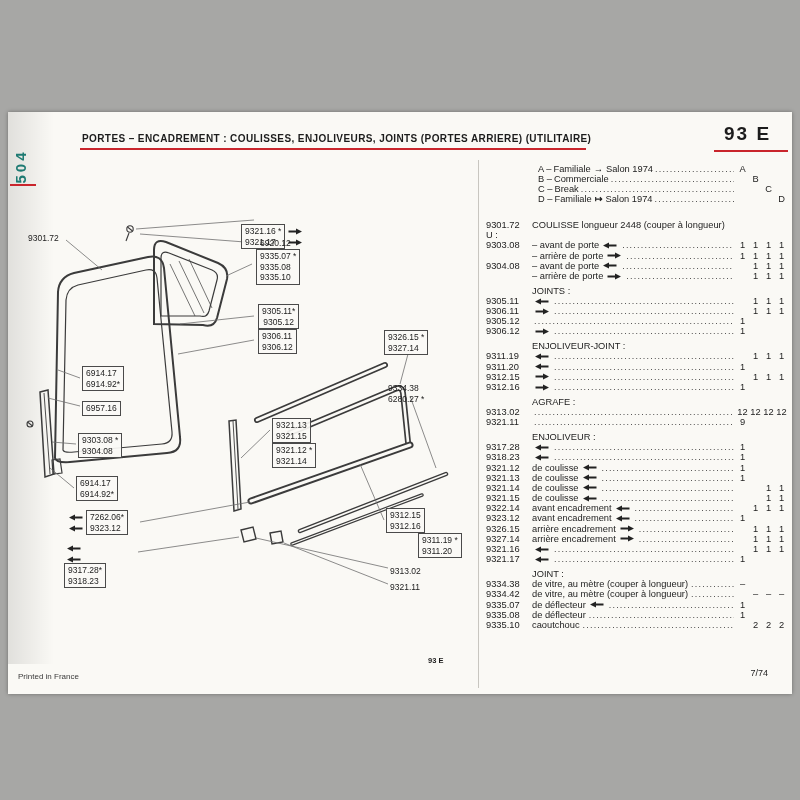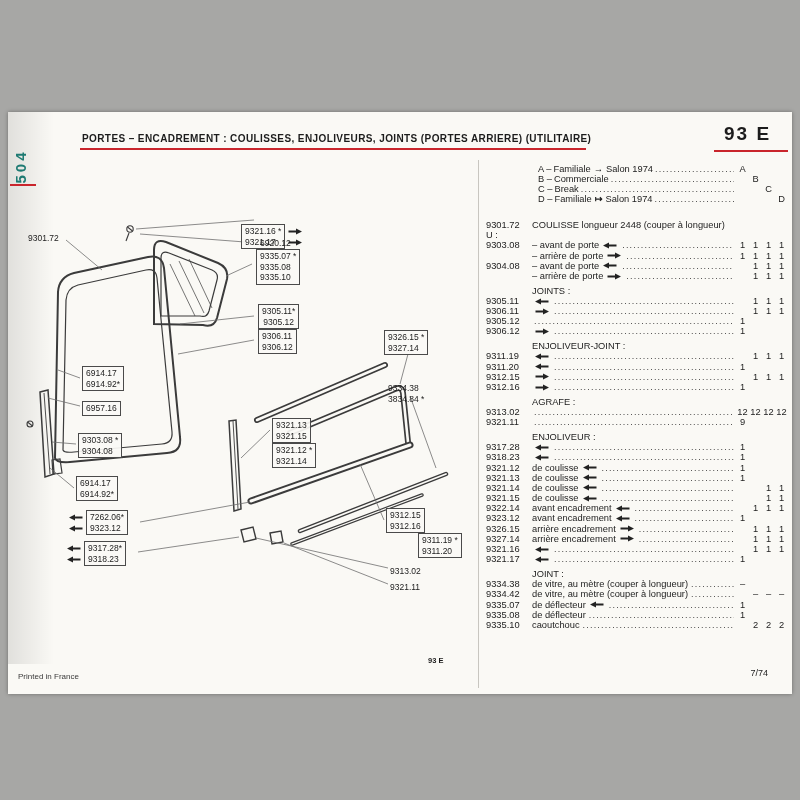--- a/index.html
+++ b/index.html
@@ -176,21 +176,21 @@
       </div>
       <div class="callout" style="left: 376px; top: 218px;">
         <div class="box">
           <div>9326.15 *</div>
           <div>9327.14</div>
         </div>
       </div>
       <div class="callout noborder" style="left: 380px; top: 270px;">
         <div class="box">
           <div>9334.38</div>
-          <div>3834.84 *</div>
+          <div>6280.27 *</div>
         </div>
       </div>
       <div class="callout" style="left: 74px; top: 254px;">
         <div class="box">
           <div>6914.17</div>
           <div>6914.92*</div>
         </div>
       </div>
       <div class="callout" style="left: 74px; top: 289px;">
         <div class="box">
@@ -216,21 +216,21 @@
           </svg>
           <svg width="14" height="7" viewBox="0 0 14 7">
             <path fill="#222" d="M0 3.5 L6 0.6 L6 2.6 L13.5 2.6 L13.5 4.4 L6 4.4 L6 6.4 Z"></path>
           </svg>
         </div>
         <div class="box">
           <div>7262.06*</div>
           <div>9323.12</div>
         </div>
       </div>
-      <div class="callout" style="left: 56px; top: 429px;">
+      <div class="callout" style="left: 56px; top: 429px; flex-direction: column;">
         <div class="arrowcol">
           <svg width="14" height="7" viewBox="0 0 14 7">
             <path fill="#222" d="M0 3.5 L6 0.6 L6 2.6 L13.5 2.6 L13.5 4.4 L6 4.4 L6 6.4 Z"></path>
           </svg>
           <svg width="14" height="7" viewBox="0 0 14 7">
             <path fill="#222" d="M0 3.5 L6 0.6 L6 2.6 L13.5 2.6 L13.5 4.4 L6 4.4 L6 6.4 Z"></path>
           </svg>
         </div>
         <div class="box">
           <div>9317.28*</div>

